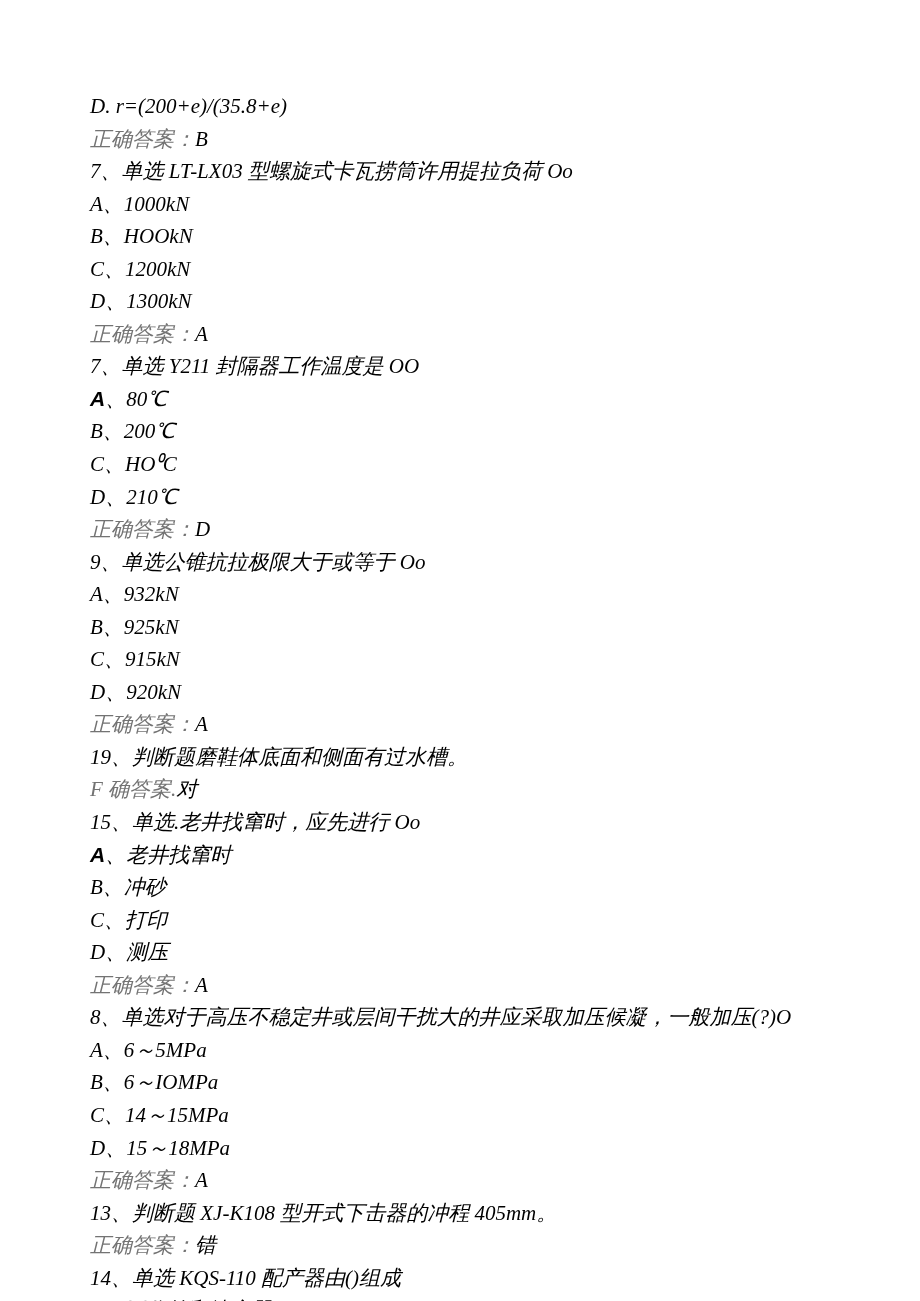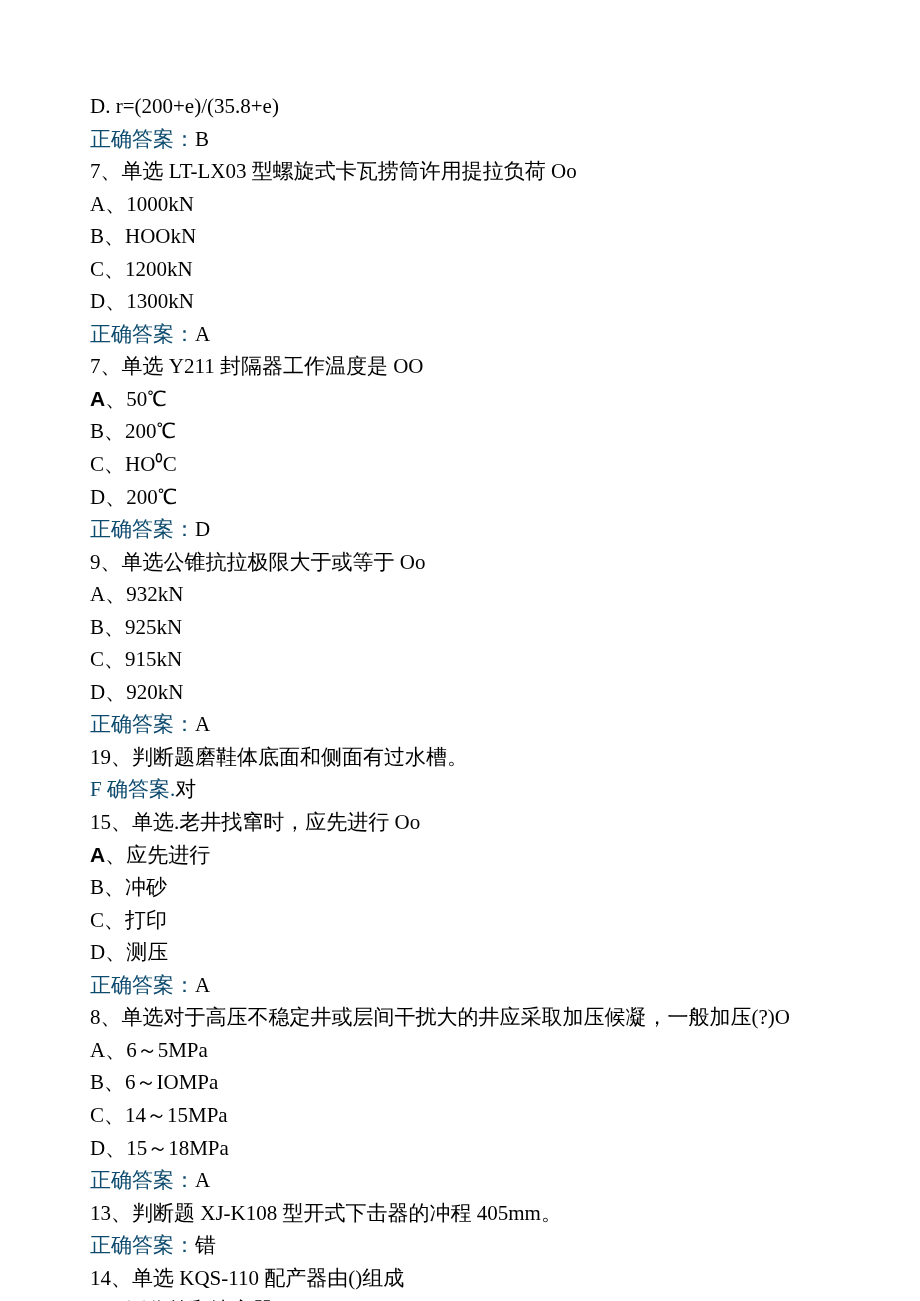--- a/index.html
+++ b/index.html
@@ -8,61 +8,62 @@
     font-family: "SimSun", "宋体", serif;
     font-size: 21px;
     line-height: 1.55;
     color: #000;
     background: #fff;
     width: 920px;
     box-sizing: border-box;
   }
   .line {
     white-space: pre-wrap;
+    font-style: italic;
   }
   .answer {
-    color: #0c4a6e;
+    color: #737373;
   }
   .bolda {
     font-weight: bold;
     font-family: Arial, sans-serif;
   }
 </style>
 </head>
 <body>
 
 <div class="line">D. r=(200+e)/(35.8+e)</div>
 <div class="line"><span class="answer">正确答案：</span><span>B</span></div>
 
 <div class="line">7、单选 LT-LX03 型螺旋式卡瓦捞筒许用提拉负荷 Oo</div>
 <div class="line">A、1000kN</div>
 <div class="line">B、HOOkN</div>
 <div class="line">C、1200kN</div>
 <div class="line">D、1300kN</div>
 <div class="line"><span class="answer">正确答案：</span><span>A</span></div>
 
 <div class="line">7、单选 Y211 封隔器工作温度是 OO</div>
-<div class="line"><span class="bolda">A</span><span>、50℃</span></div>
+<div class="line"><span class="bolda">A</span><span>、80℃</span></div>
 <div class="line">B、200℃</div>
 <div class="line">C、HO⁰C</div>
-<div class="line">D、200℃</div>
+<div class="line">D、210℃</div>
 <div class="line"><span class="answer">正确答案：</span><span>D</span></div>
 
 <div class="line">9、单选公锥抗拉极限大于或等于 Oo</div>
 <div class="line">A、932kN</div>
 <div class="line">B、925kN</div>
 <div class="line">C、915kN</div>
 <div class="line">D、920kN</div>
 <div class="line"><span class="answer">正确答案：</span><span>A</span></div>
 
 <div class="line">19、判断题磨鞋体底面和侧面有过水槽。</div>
 <div class="line"><span class="answer">F 确答案.</span><span>对</span></div>
 
 <div class="line">15、单选.老井找窜时，应先进行 Oo</div>
-<div class="line"><span class="bolda">A</span><span>、应先进行</span></div>
+<div class="line"><span class="bolda">A</span><span>、老井找窜时</span></div>
 <div class="line">B、冲砂</div>
 <div class="line">C、打印</div>
 <div class="line">D、测压</div>
 <div class="line"><span class="answer">正确答案：</span><span>A</span></div>
 
 <div class="line">8、单选对于高压不稳定井或层间干扰大的井应采取加压候凝，一般加压(?)O</div>
 <div class="line">A、6～5MPa</div>
 <div class="line">B、6～IOMPa</div>
 <div class="line">C、14～15MPa</div>
 <div class="line">D、15～18MPa</div>

